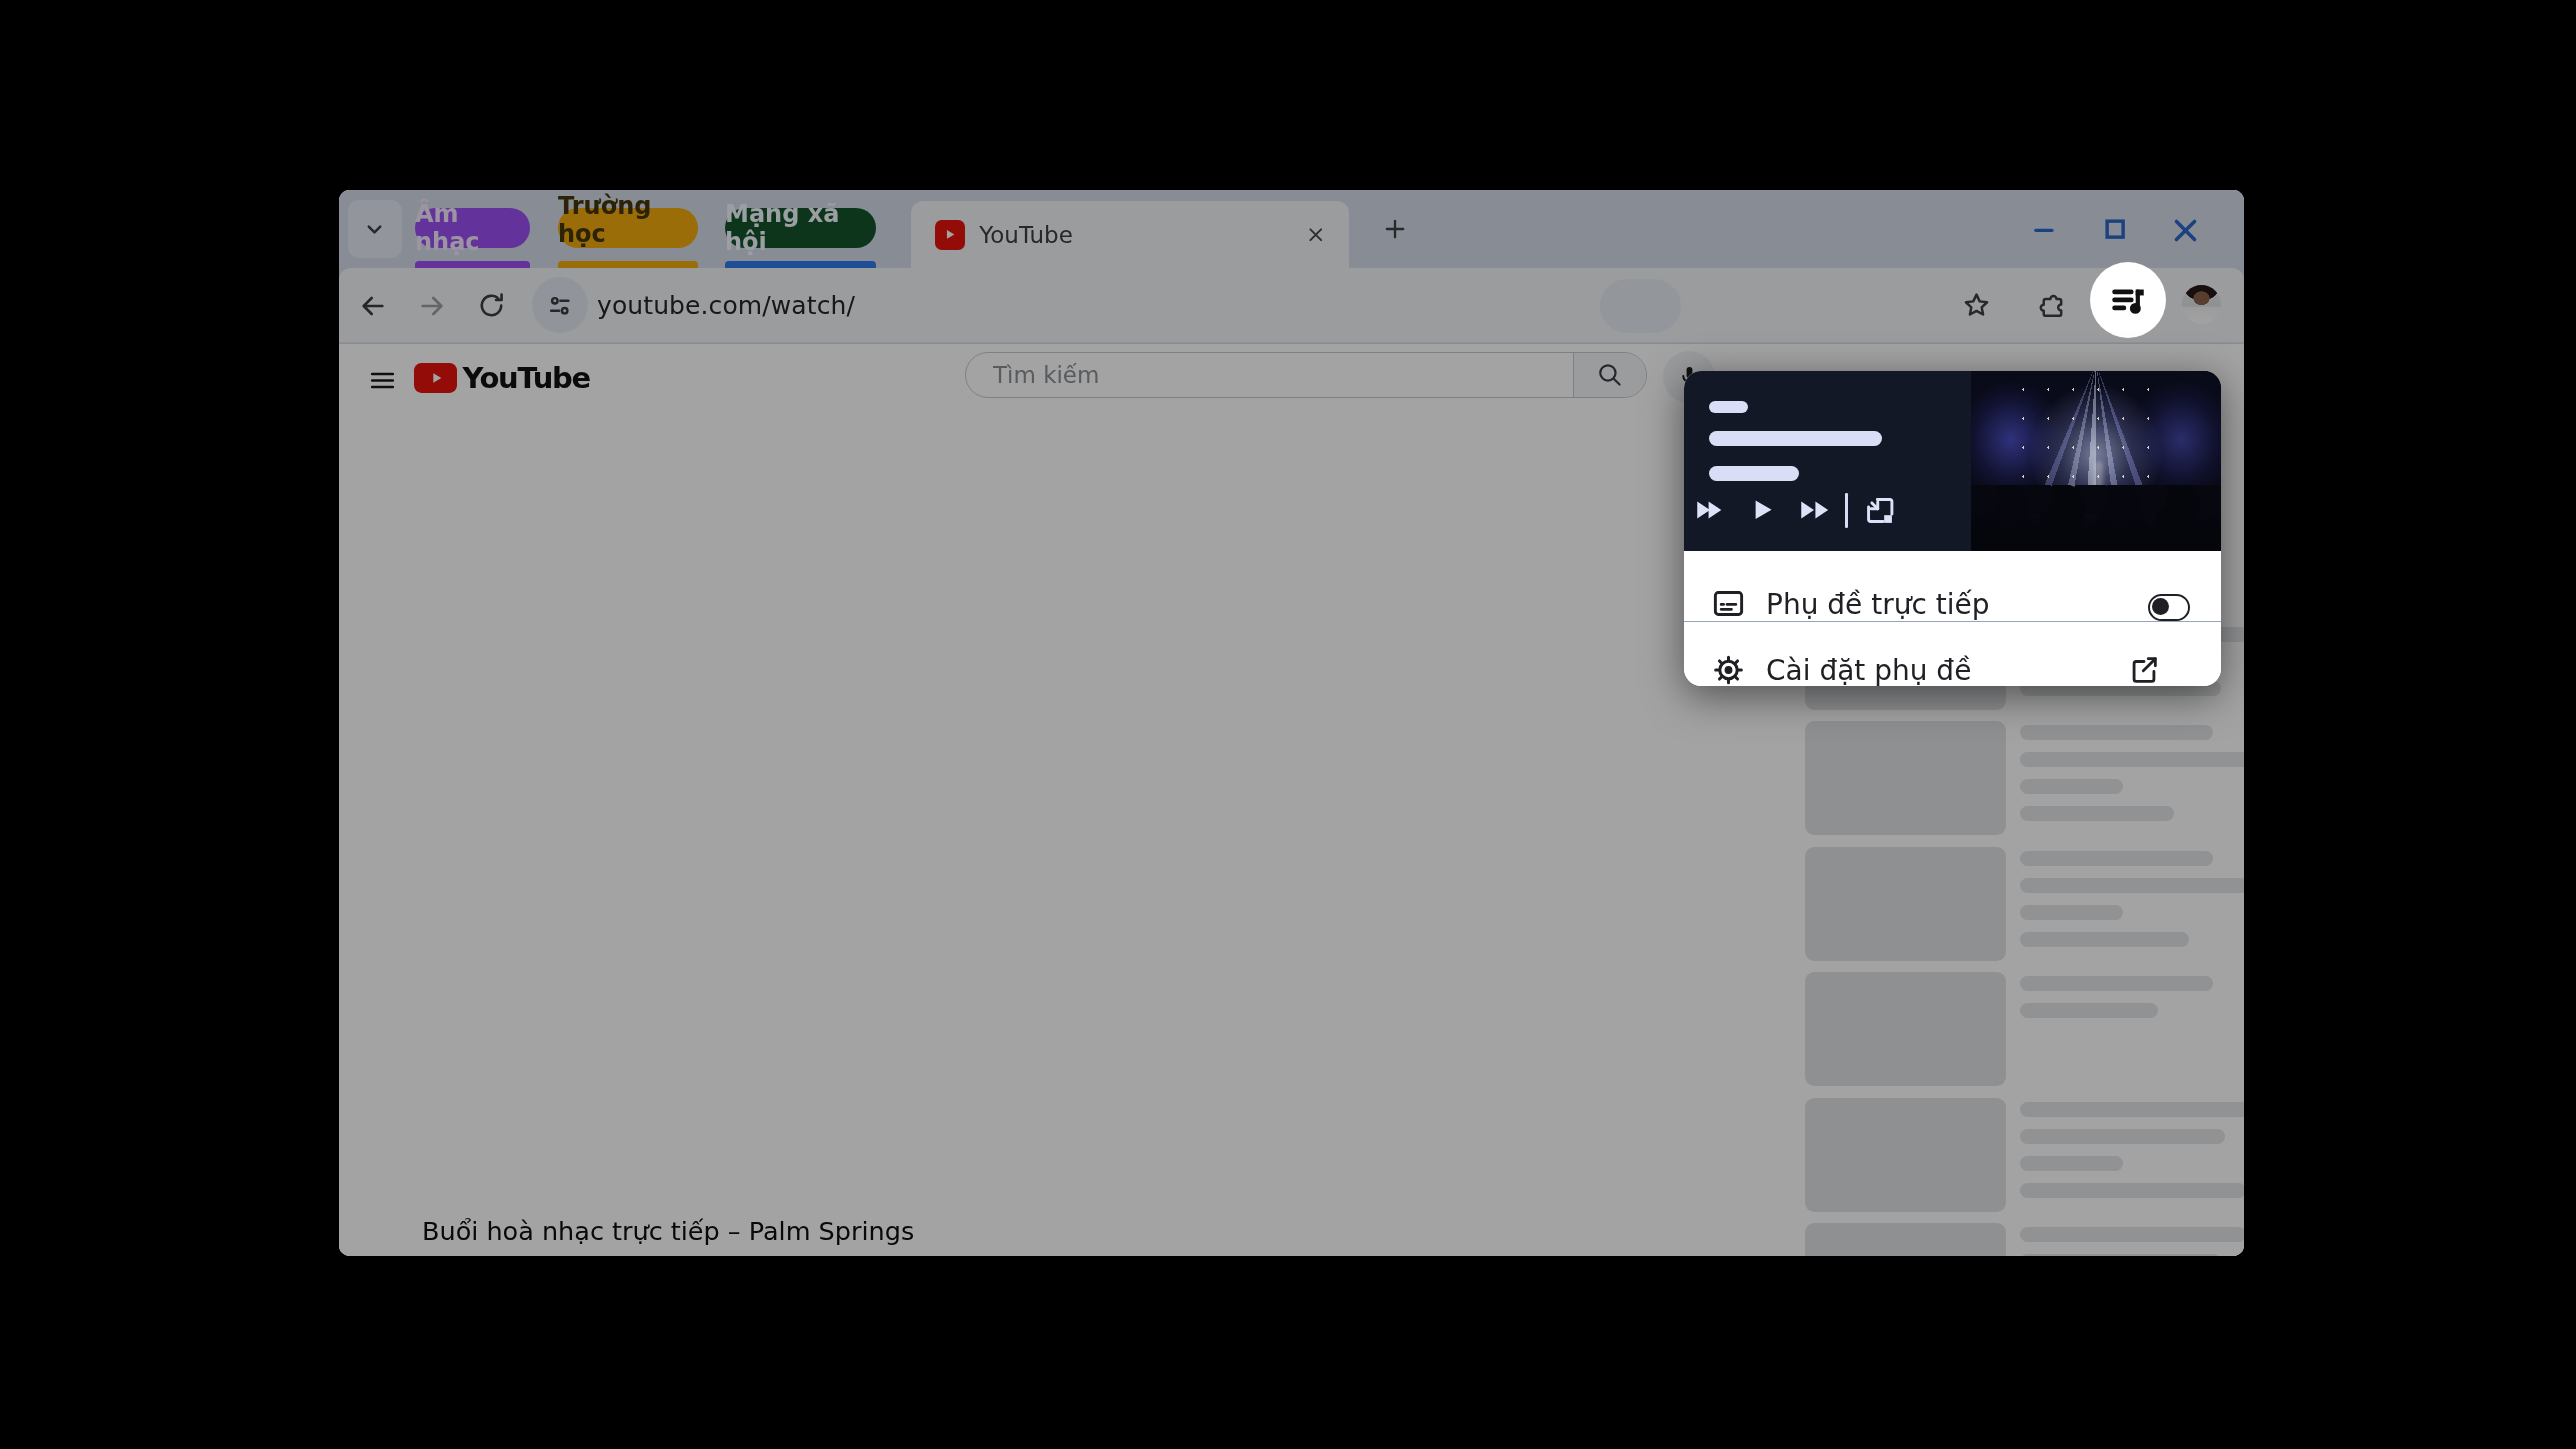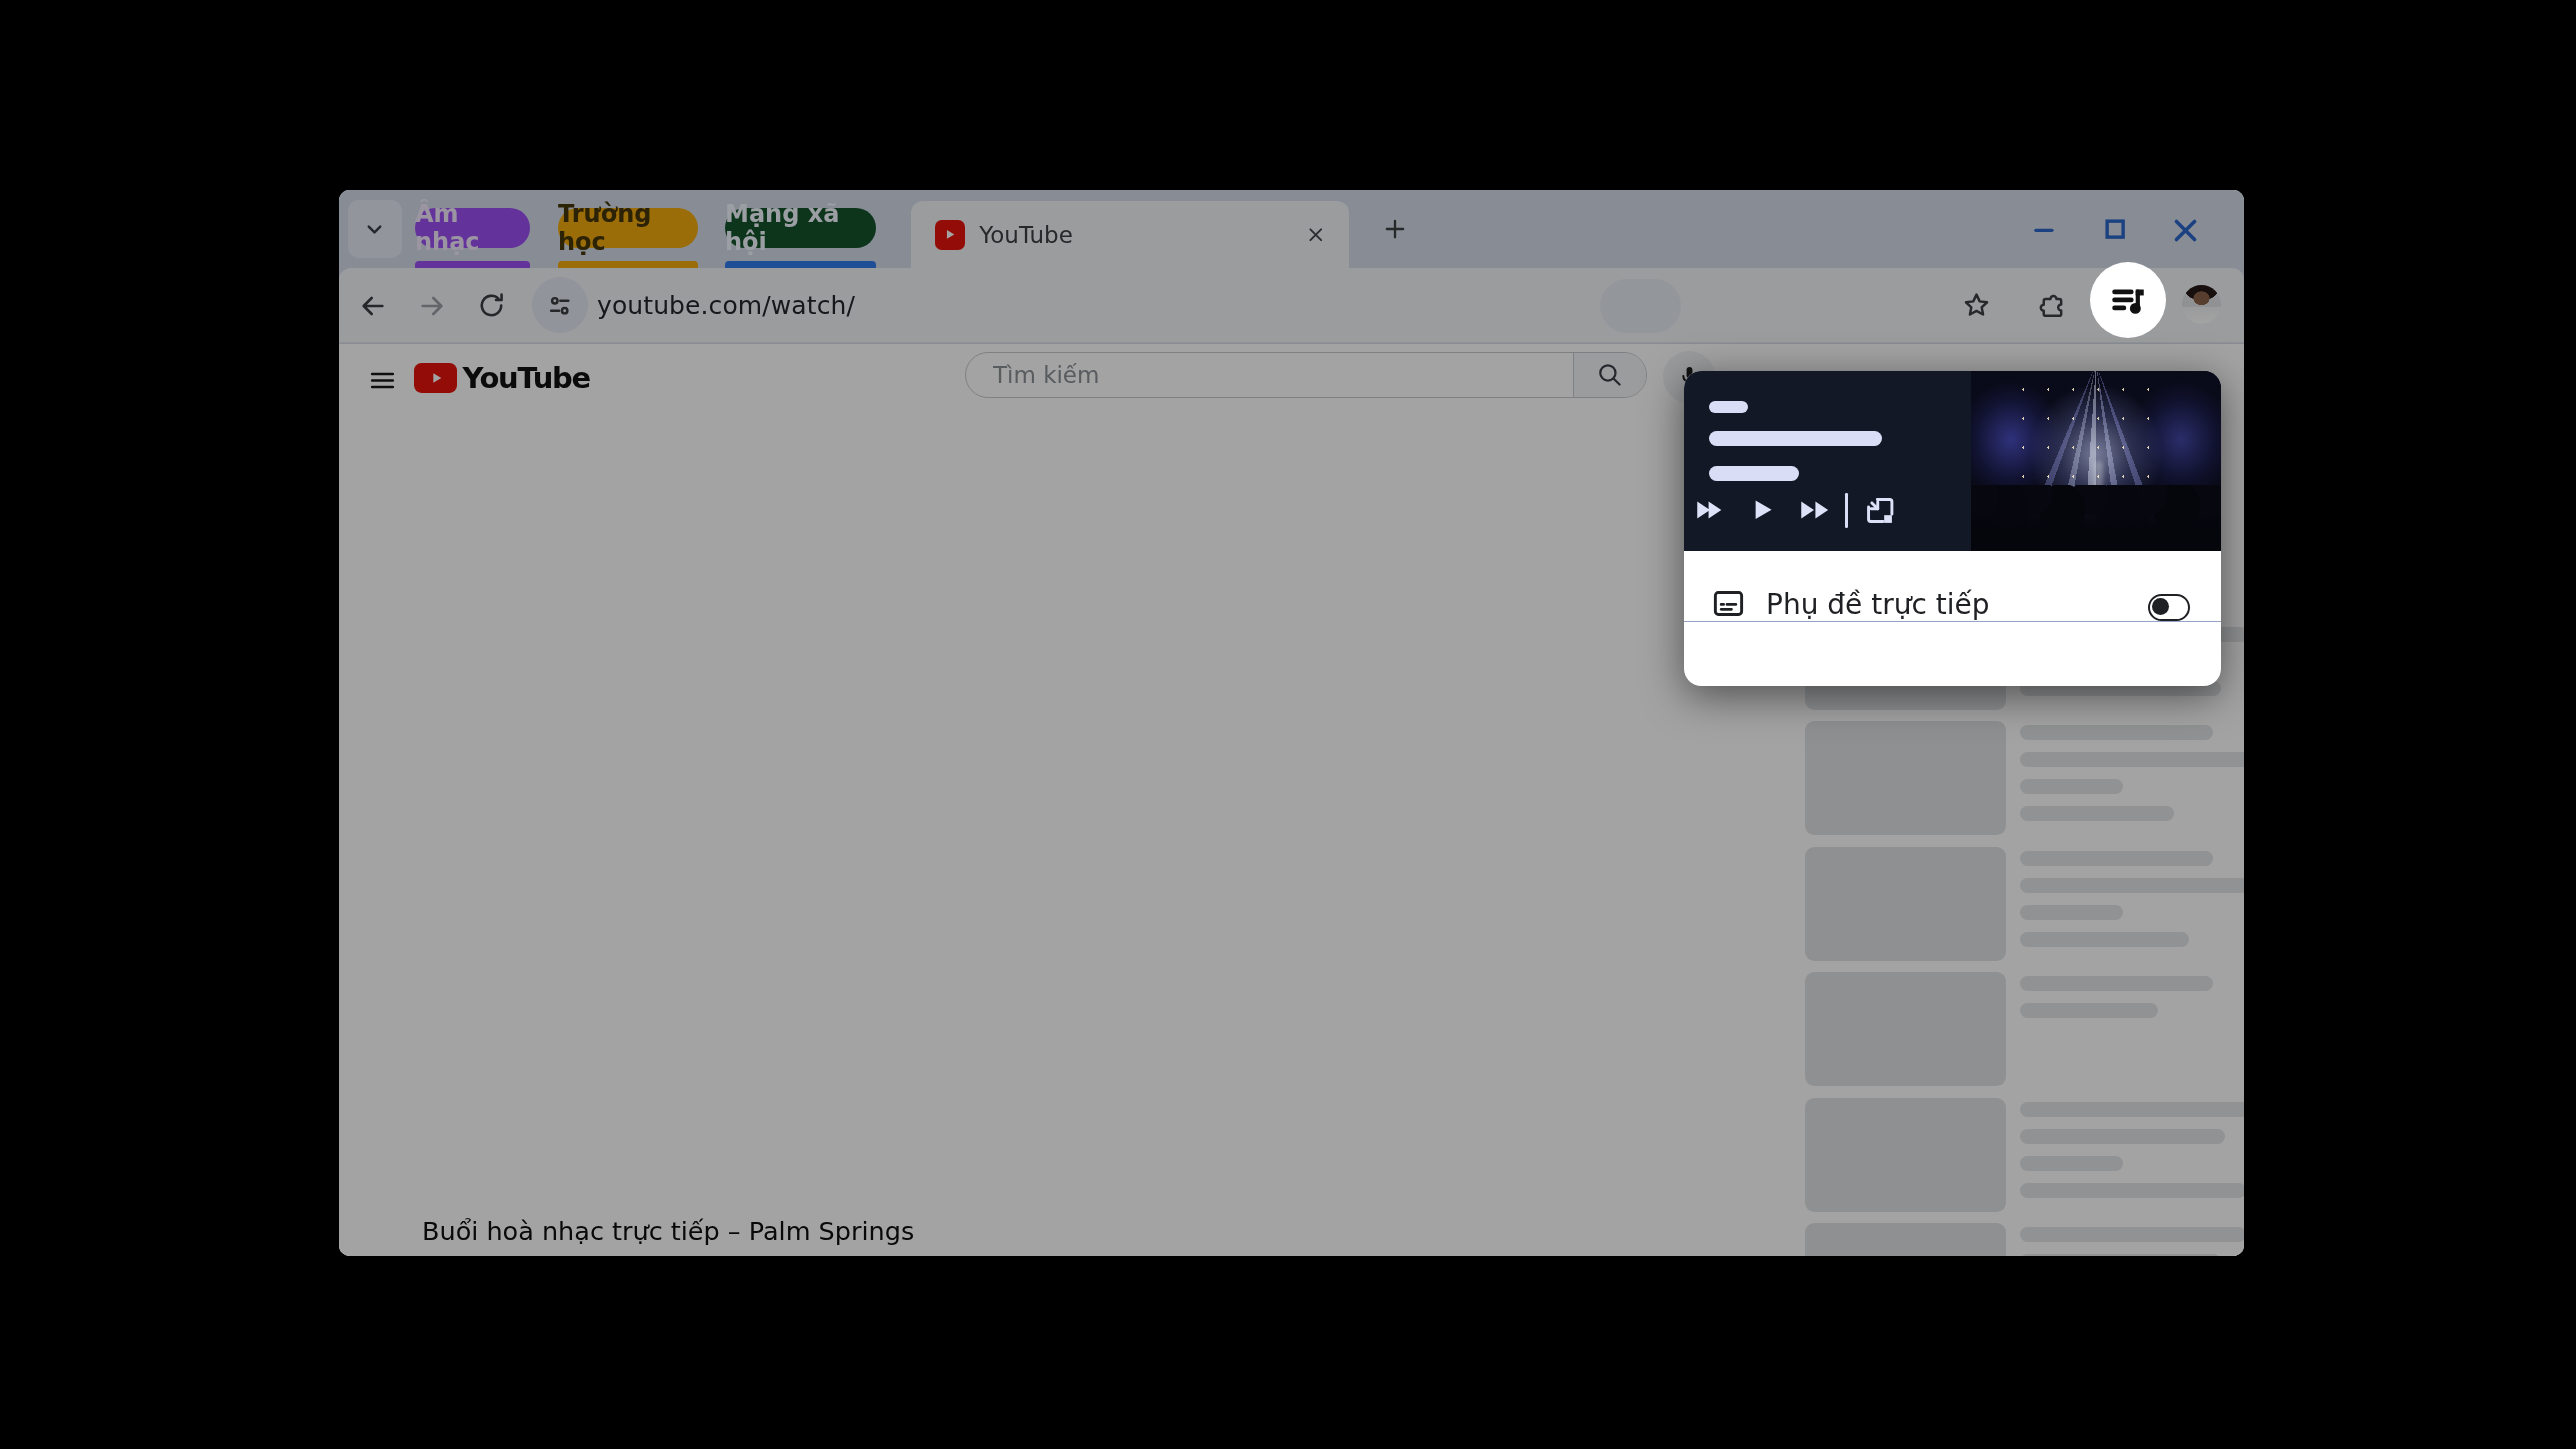--- a/index.html
+++ b/index.html
@@ -7,21 +7,21 @@
           font-family:"DejaVu Sans","Liberation Sans",sans-serif;}
   
   .window{position:absolute;left:339px;top:190px;width:1905px;height:1066px;border-radius:10.7px;
           background:#d3dcea;overflow:hidden;box-shadow:0 16px 54px rgba(0,0,0,.75);}
   .titlebar{position:absolute;left:0;top:0;width:100%;height:78px;background:#d3dcea;}
   .tabsearch{position:absolute;left:8.7px;top:10px;width:54px;height:58px;border-radius:10.7px;background:#e4eaf3;
              display:flex;align-items:center;justify-content:center;}
   .group-pill{position:absolute;top:18px;height:40px;border-radius:20px;display:flex;align-items:center;
               justify-content:center;font-size:24px;font-weight:700;}
   .pill-purple{left:76px;width:115px;color:#f3eafd;}
-  .pill-yellow{left:219px;width:140px;color:#463608;}
+  .pill-yellow{left:219px;width:140px;color:#463608;align-items:flex-end;}
   .pill-blue{left:386px;width:151px;color:#f2f7ff;}
   .group-underline{position:absolute;top:71px;height:7.4px;border-radius:4px 4px 0 0;}
   .ul-purple{left:76px;width:115px;}
   .ul-yellow{left:219px;width:140px;}
   .ul-blue{left:386px;width:151px;}
   .active-tab{position:absolute;left:572px;top:11.4px;width:438px;height:67px;background:#f2f4f8;
               border-radius:12px 12px 0 0;display:flex;align-items:center;}
   .tab-favicon{width:29.5px;height:29.5px;border-radius:6.7px;margin-left:24px;display:flex;align-items:center;justify-content:center;}
   .tab-title{margin-left:14.8px;font-size:23px;color:#3c4043;flex:1;}
   .tab-close{width:29.5px;height:29.5px;margin-right:19px;display:flex;align-items:center;justify-content:center;}
@@ -401,16 +401,36 @@
         </svg>
       </div>
       <div class="row-label">Phụ đề trực tiếp</div>
       <div class="toggle">
           <div class="knob"></div>
         </div>
     </div>
 
     <div class="row-divider"></div>
 
+    <div class="popup-row" style="top:252px;height:64px">
+      <div class="row-icon">
+        <svg width="36" height="36" viewBox="0 0 24 24">
+          <g stroke="#1f2023" stroke-width="2.1" fill="none" stroke-linecap="round">
+            <circle cx="12" cy="12" r="6"></circle>
+            <path d="M12 3.2v2M12 18.8v2M3.2 12h2M18.8 12h2M5.8 5.8l1.4 1.4M16.8 16.8l1.4 1.4M18.2 5.8l-1.4 1.4M7.2 16.8l-1.4 1.4"></path>
+          </g>
+          <circle cx="12" cy="12" r="2.7" fill="#1f2023"></circle>
+        </svg>
+      </div>
+      <div class="row-label">Cài đặt phụ đề</div>
+      <div class="open-ic">
+        <svg width="34" height="34" viewBox="0 0 24 24" fill="none" stroke="#1f2023" stroke-width="2" stroke-linecap="round" stroke-linejoin="round">
+          <path d="M19 13v5.5A1.5 1.5 0 0 1 17.5 20h-11A1.5 1.5 0 0 1 5 18.5v-11A1.5 1.5 0 0 1 6.5 6H12"></path>
+          <path d="M15 4h5v5"></path>
+          <path d="M20 4l-8.5 8.5"></path>
+        </svg>
+      </div>
+      <div style="width:0.7px;margin-right:29.5px"></div>
+    </div>
   </div>
 
 </div>
 
 
 </body></html>

